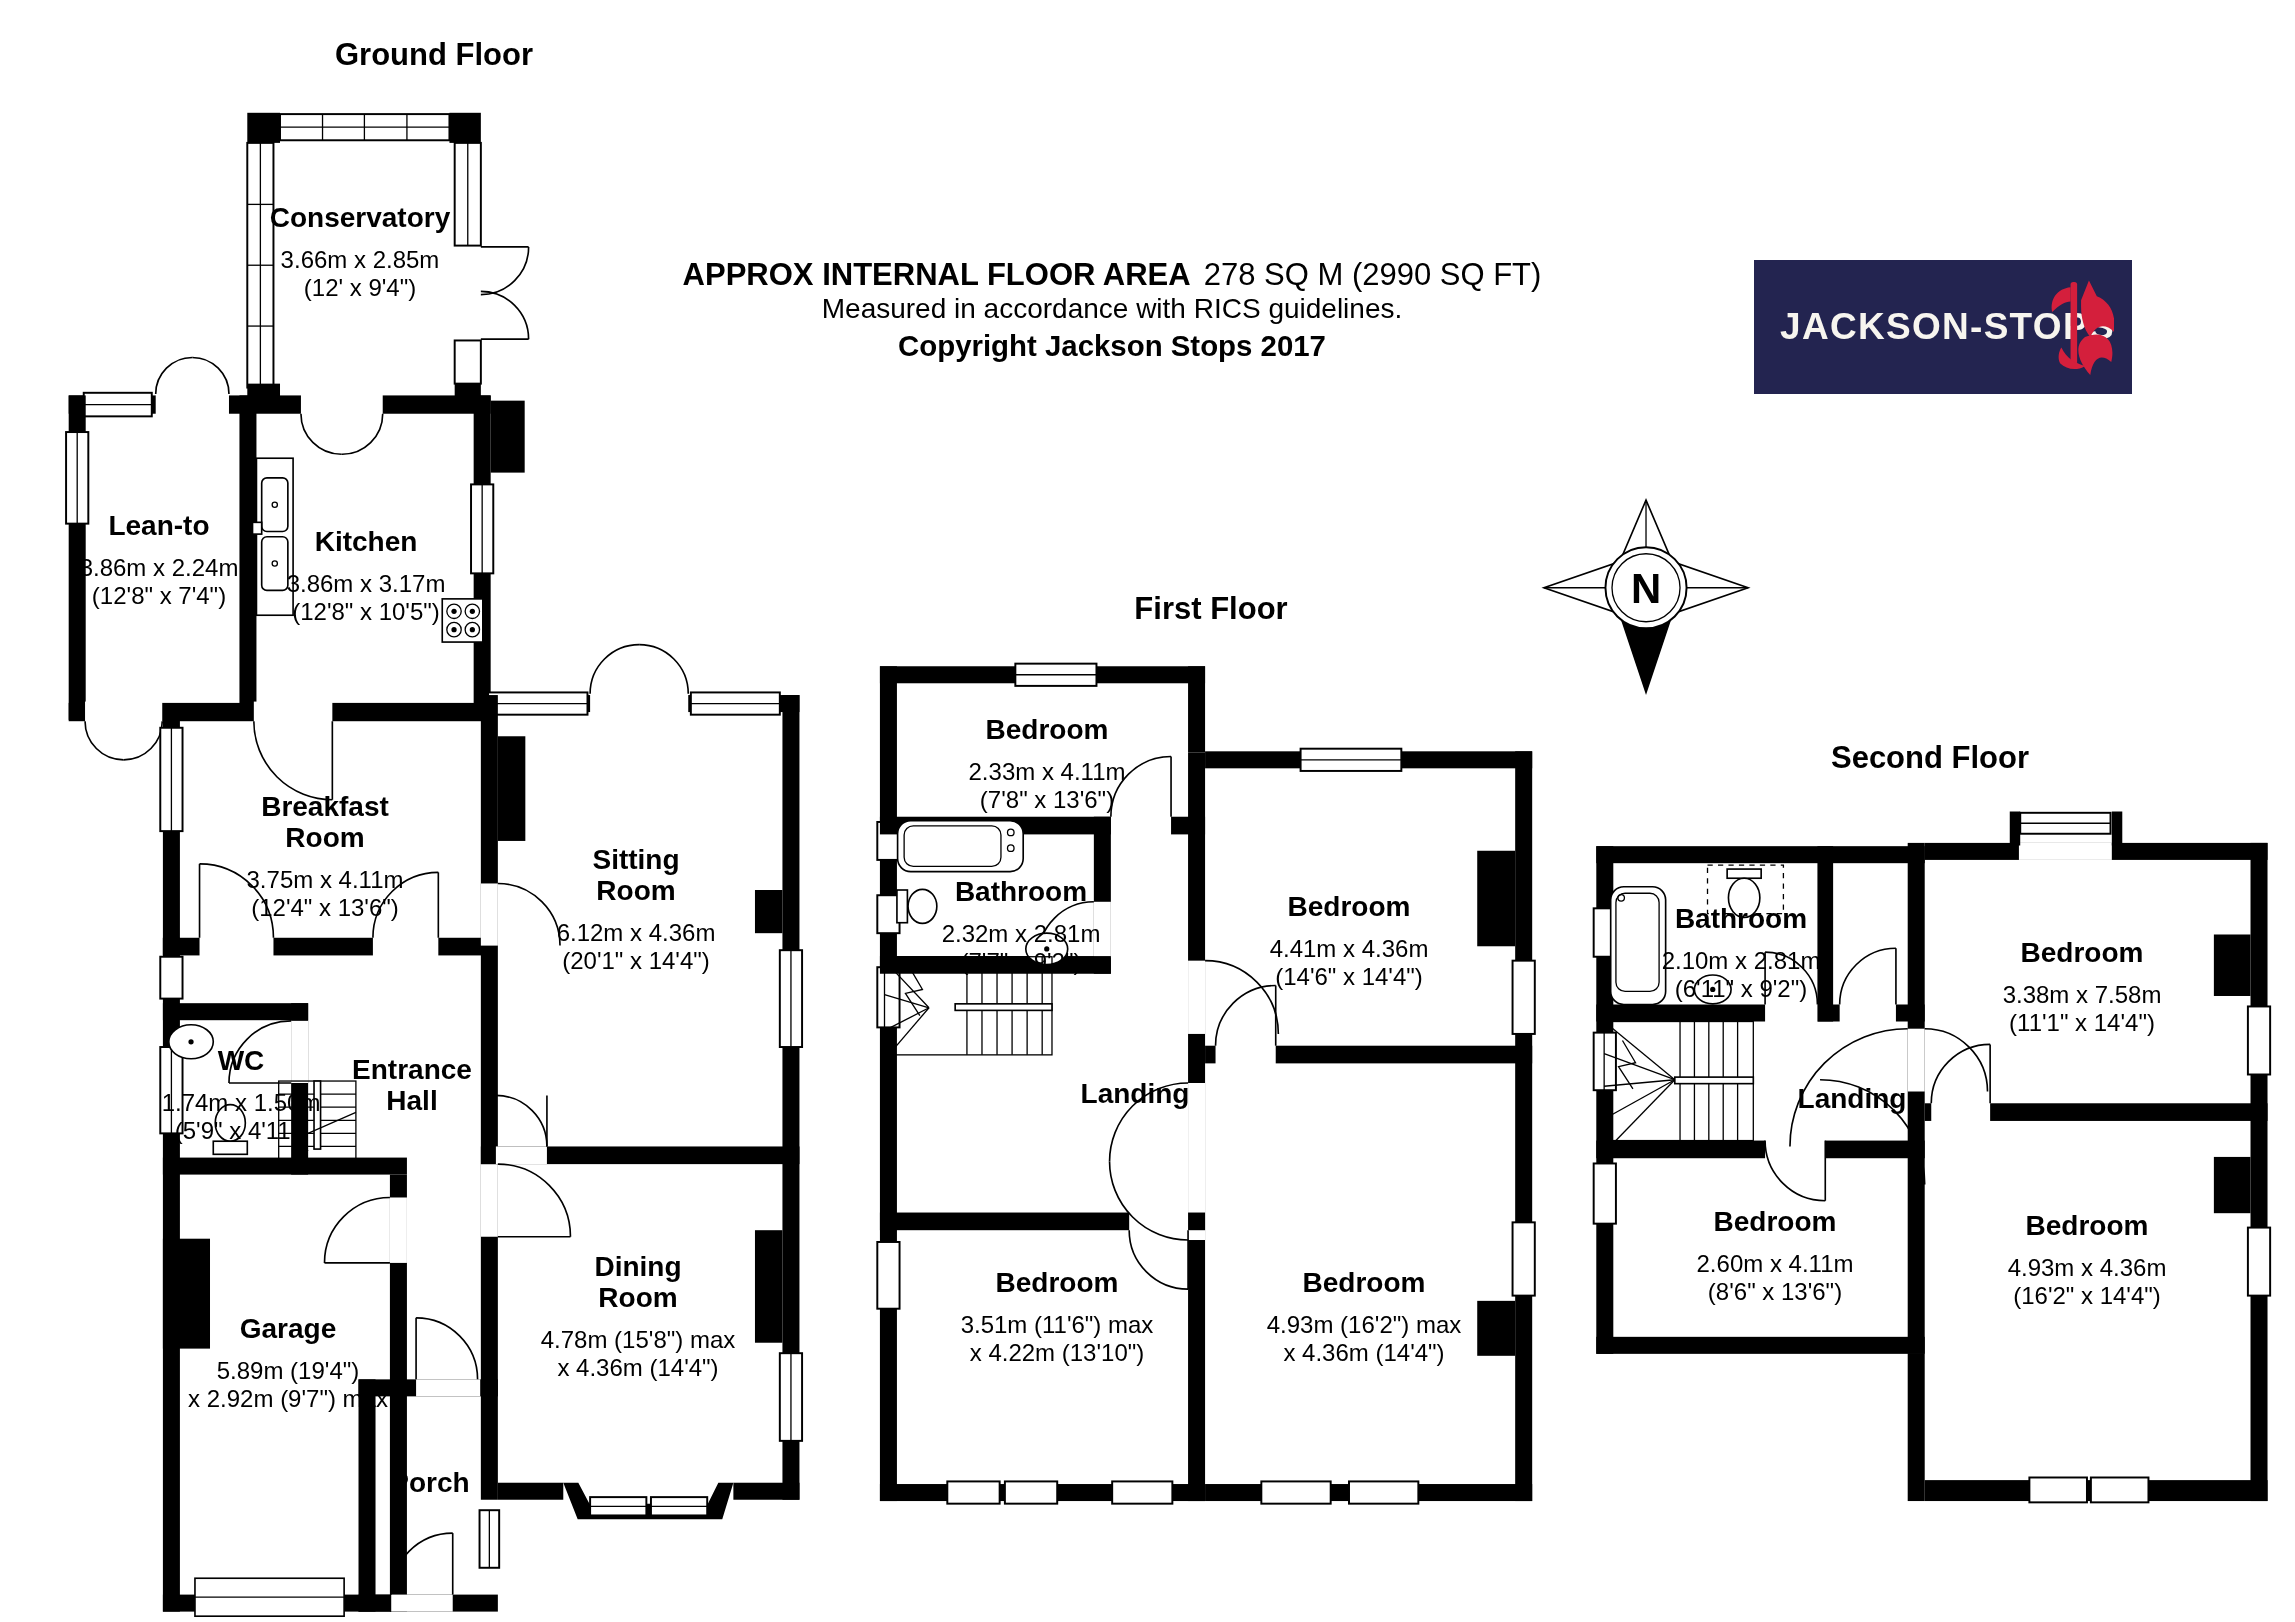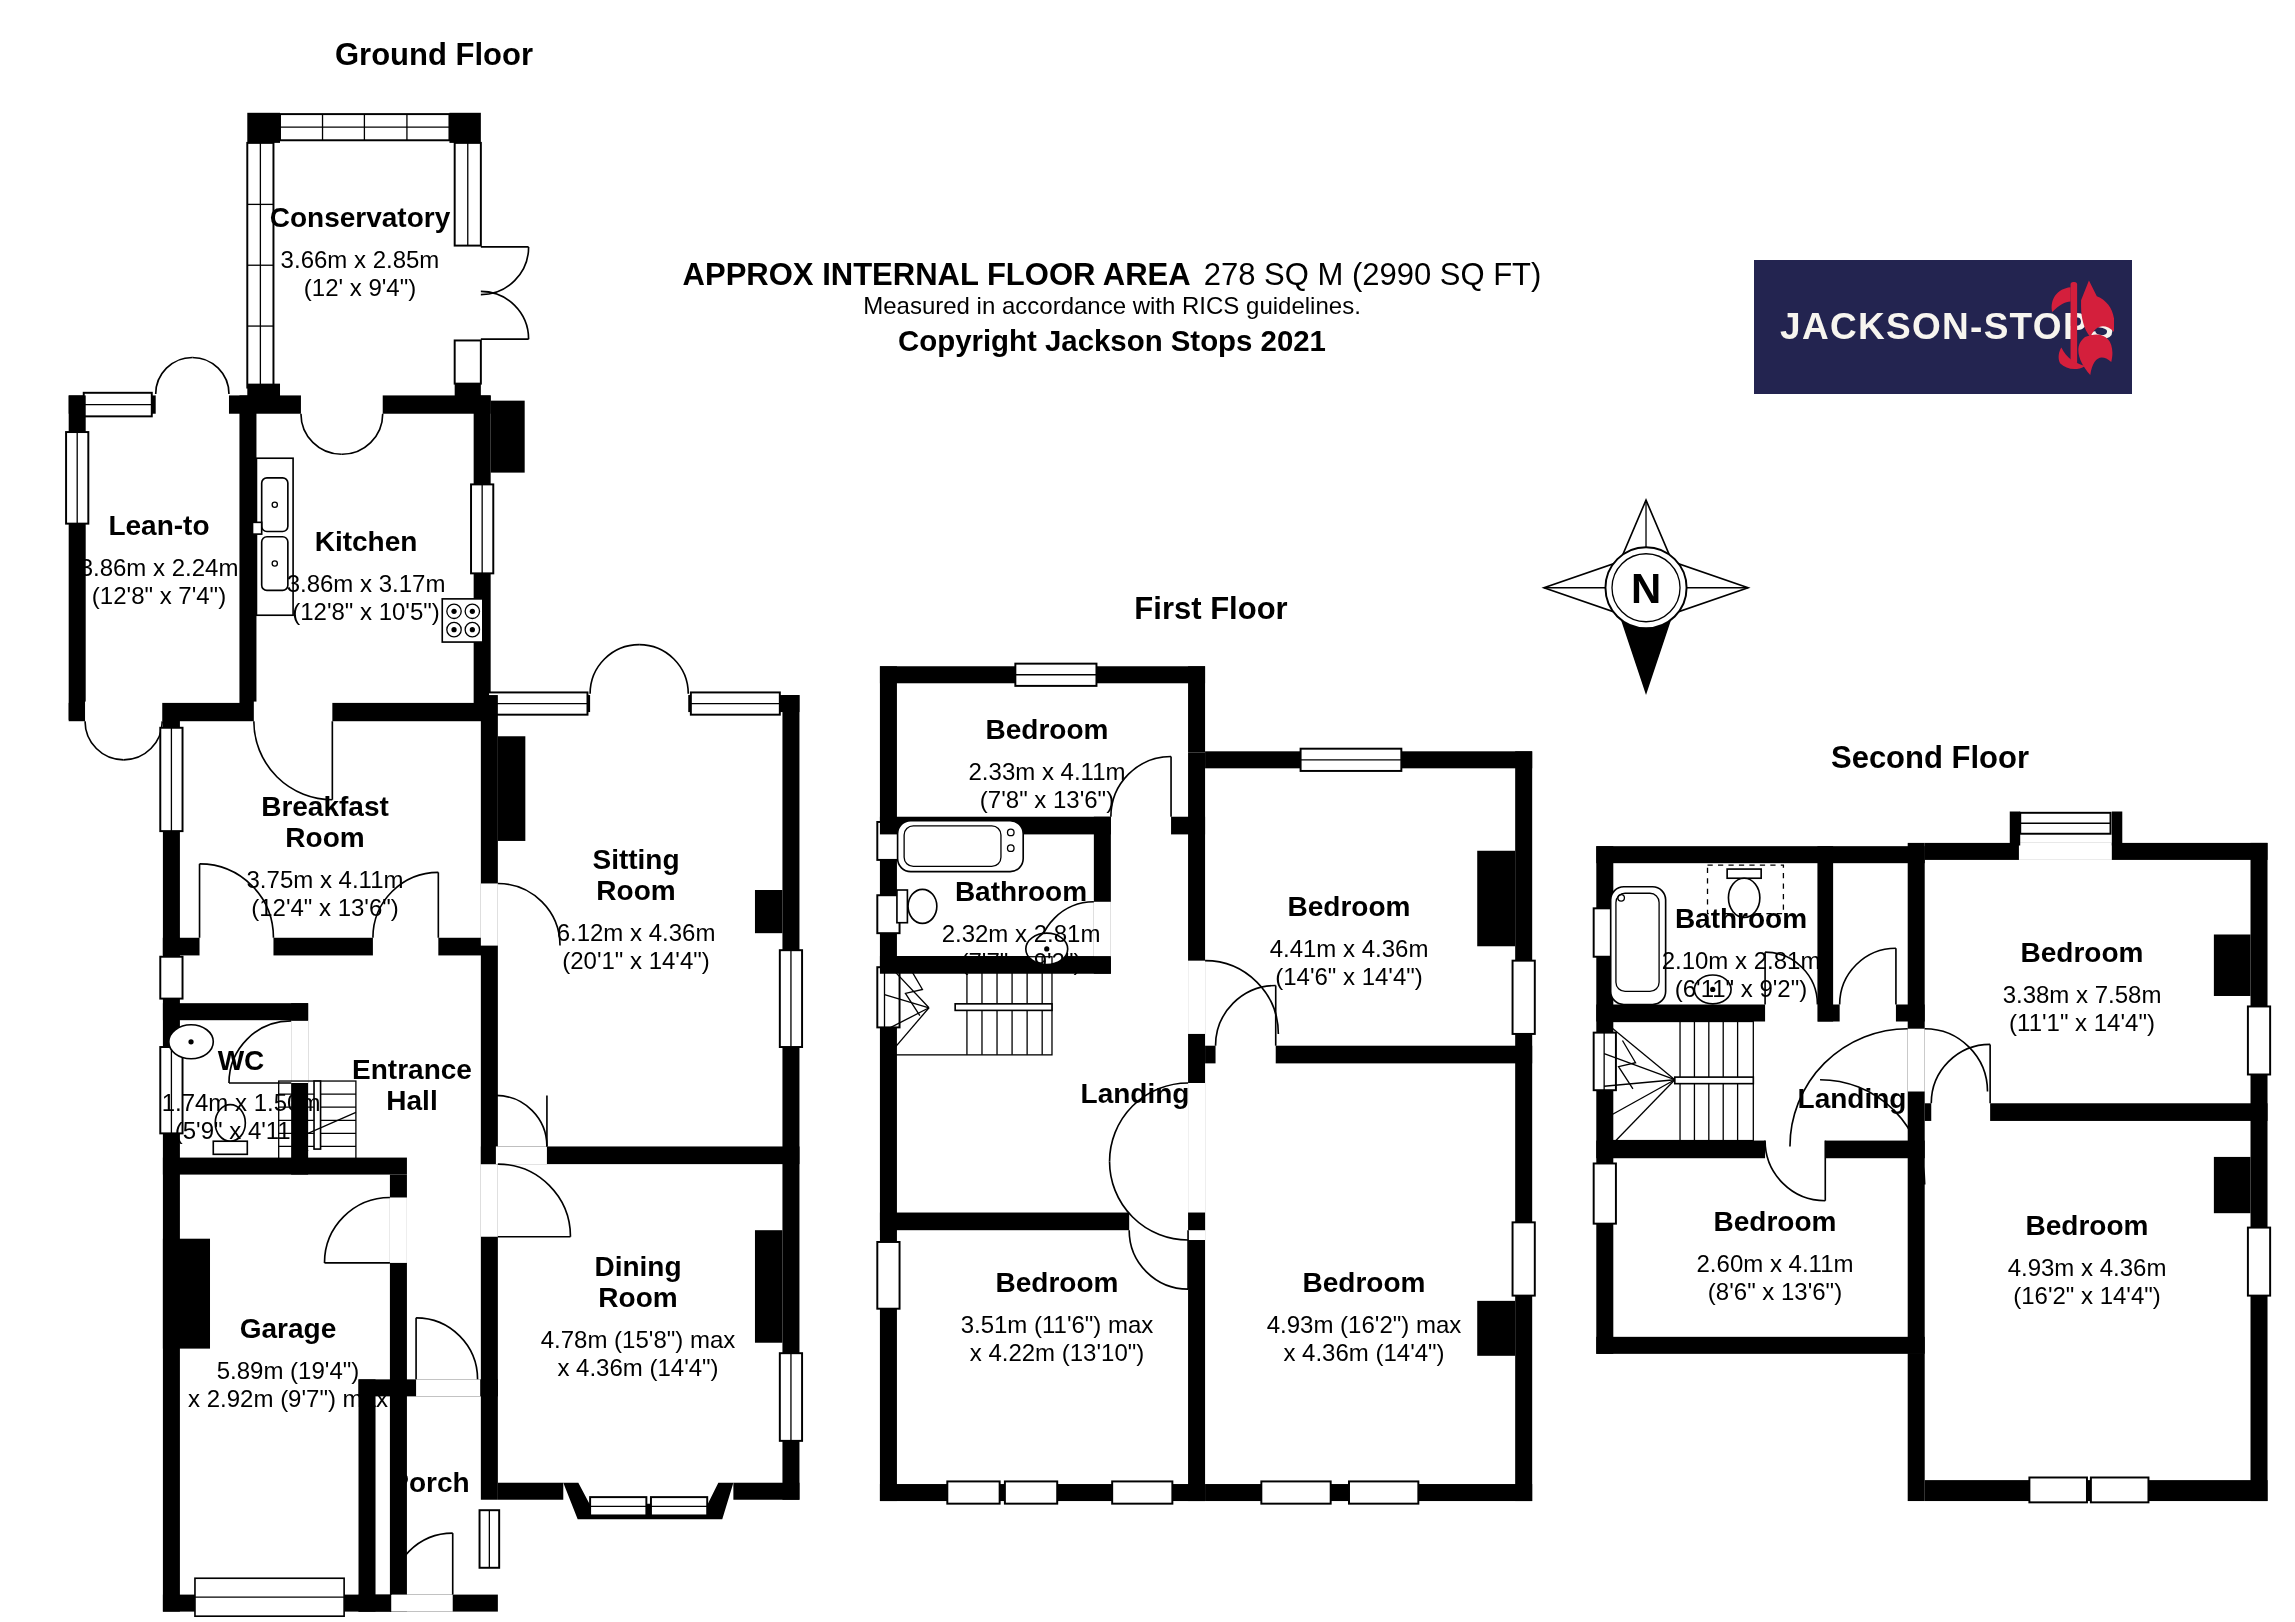--- a/index.html
+++ b/index.html
@@ -18,21 +18,21 @@
   }
   .rname{font-weight:bold;font-size:28px;line-height:1.1;margin:12px auto;}
   .rdim{font-size:24px;line-height:1.18;white-space:nowrap;}
   #header-block{
     position:absolute;left:654px;top:259px;width:916px;
     text-align:center;z-index:6;
   }
   #header-line1{font-size:31px;line-height:1.0;}
   #header-line1 .hb{font-weight:bold;}
   #header-line1 .hr{font-weight:normal;margin-left:13px;}
-  .hline{font-size:24px;line-height:1.33;font-weight:normal;}
+  .hline{font-size:28px;line-height:1.33;font-weight:normal;}
   .hcopy{font-size:29.4px;line-height:1.3;font-weight:bold;}
   #logo{
     position:absolute;left:1754px;top:260px;width:378px;height:134px;
     background:#232450;z-index:6;display:flex;align-items:center;
   }
   #logo-text{
     color:#f7f5ef;font-weight:bold;font-size:37px;letter-spacing:1.3px;
     margin-left:26px;white-space:nowrap;
   }
   #logo-fox{position:absolute;right:18.3px;top:14.4px;}
@@ -425,21 +425,21 @@
     <circle cx="2516" cy="898" r="52" fill="none" stroke="#000" stroke-width="2"></circle>
     <text x="2516" y="922" text-anchor="middle" font-family="Liberation Sans, sans-serif" font-size="64" font-weight="bold">N</text>
   </g>
 </svg>
 
 <div id="header-block">
   <div id="header-line1">
     <span class="hb">APPROX INTERNAL FLOOR AREA</span><span class="hr">278 SQ M (2990 SQ FT)</span>
   </div>
   <div class="hline">Measured in accordance with RICS guidelines.</div>
-  <div class="hcopy">Copyright Jackson Stops 2021</div>
+  <div class="hcopy">Copyright Jackson Stops 2017</div>
 </div>
 
 <div id="logo">
   <div id="logo-text">JACKSON-STOPS</div>
   <svg id="logo-fox" width="79" height="105" viewBox="0 0 60 80">
     <g fill="#d41f3c">
       <rect x="27" y="6" width="5" height="64" rx="2"></rect>
       <path d="M27 10 C17 11 11 19 13 29 C18 24 23 21 27 21 Z"></path>
       <path d="M35 20 L41 5 L47 17 C57 21 62 31 60 44 C53 37 46 39 42 48 C37 42 35 33 35 25 Z"></path>
       <path d="M38 48 C52 42 62 50 58 67 C50 60 44 64 42 77 C33 67 29 55 38 48 Z"></path>

